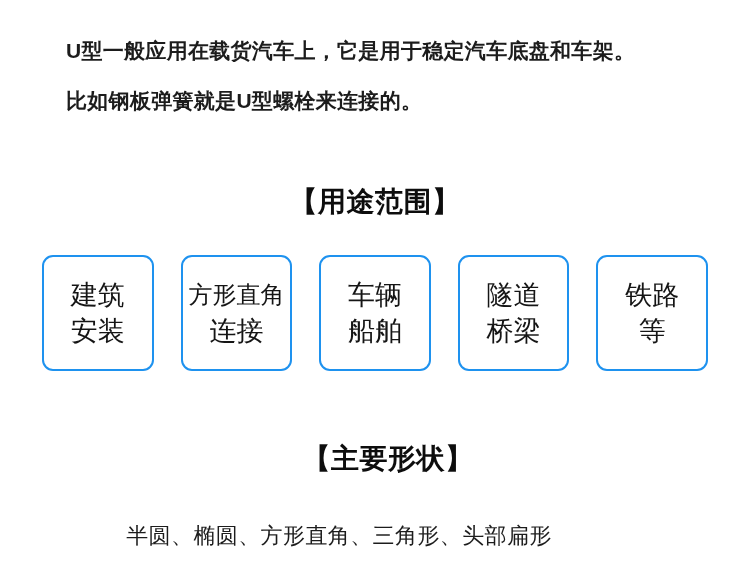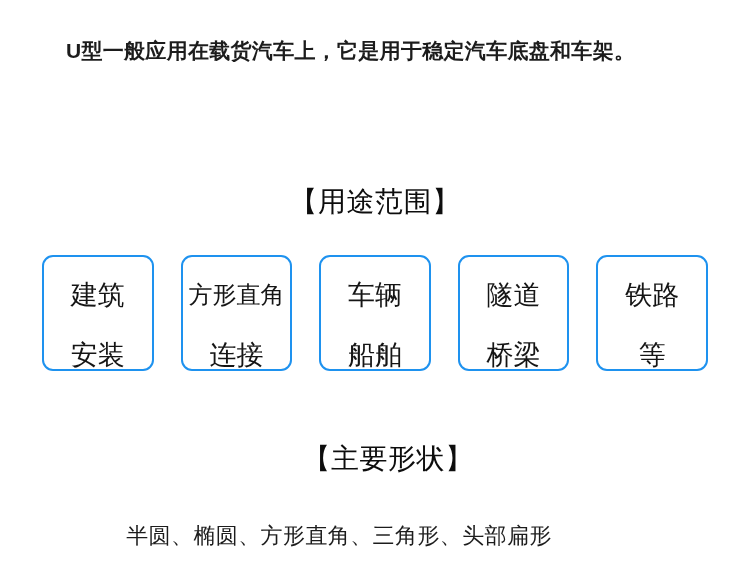--- a/index.html
+++ b/index.html
@@ -40,21 +40,21 @@
     white-space: nowrap;
   }
 
   
   .section-heading {
     position: absolute;
     left: 0;
     width: 750px;
     text-align: center;
     font-size: 28px;
-    font-weight: 400;
+    font-weight: 700;
     letter-spacing: 0.5px;
     color: #0d0d0d;
   }
   .heading-usage { top: 183px; }
   .heading-shape { top: 440px; padding-left: 13px; }
 
   
   .box-row {
     position: absolute;
     left: 42px;
@@ -79,21 +79,20 @@
     align-items: center;
     justify-content: center;
     text-align: center;
     color: #151515;
     padding: 0 3px;
   }
   .usage-box .bl {
     display: block;
     white-space: nowrap;
     line-height: 36px;
-    margin-top: 24px;
   }
   .usage-box .bl.short { font-size: 27px; }
   .usage-box .bl.long  { font-size: 24px; }
 
   
   .shapes-text {
     position: absolute;
     left: 0;
     top: 521px;
     width: 678px;
@@ -103,20 +102,21 @@
     color: #1c1c1c;
   }
 </style>
 </head>
 <body>
 
 <div class="page">
 
   <div class="intro">
     <span class="line">U型一般应用在载货汽车上，它是用于稳定汽车底盘和车架。</span>
+    <span class="line">比如钢板弹簧就是U型螺栓来连接的。</span>
   </div>
 
   <div class="section-heading heading-usage">【用途范围】</div>
 
   <div class="box-row">
 
     <div class="usage-box">
       <span class="bl short">建筑</span>
       <span class="bl short">安装</span>
     </div>

